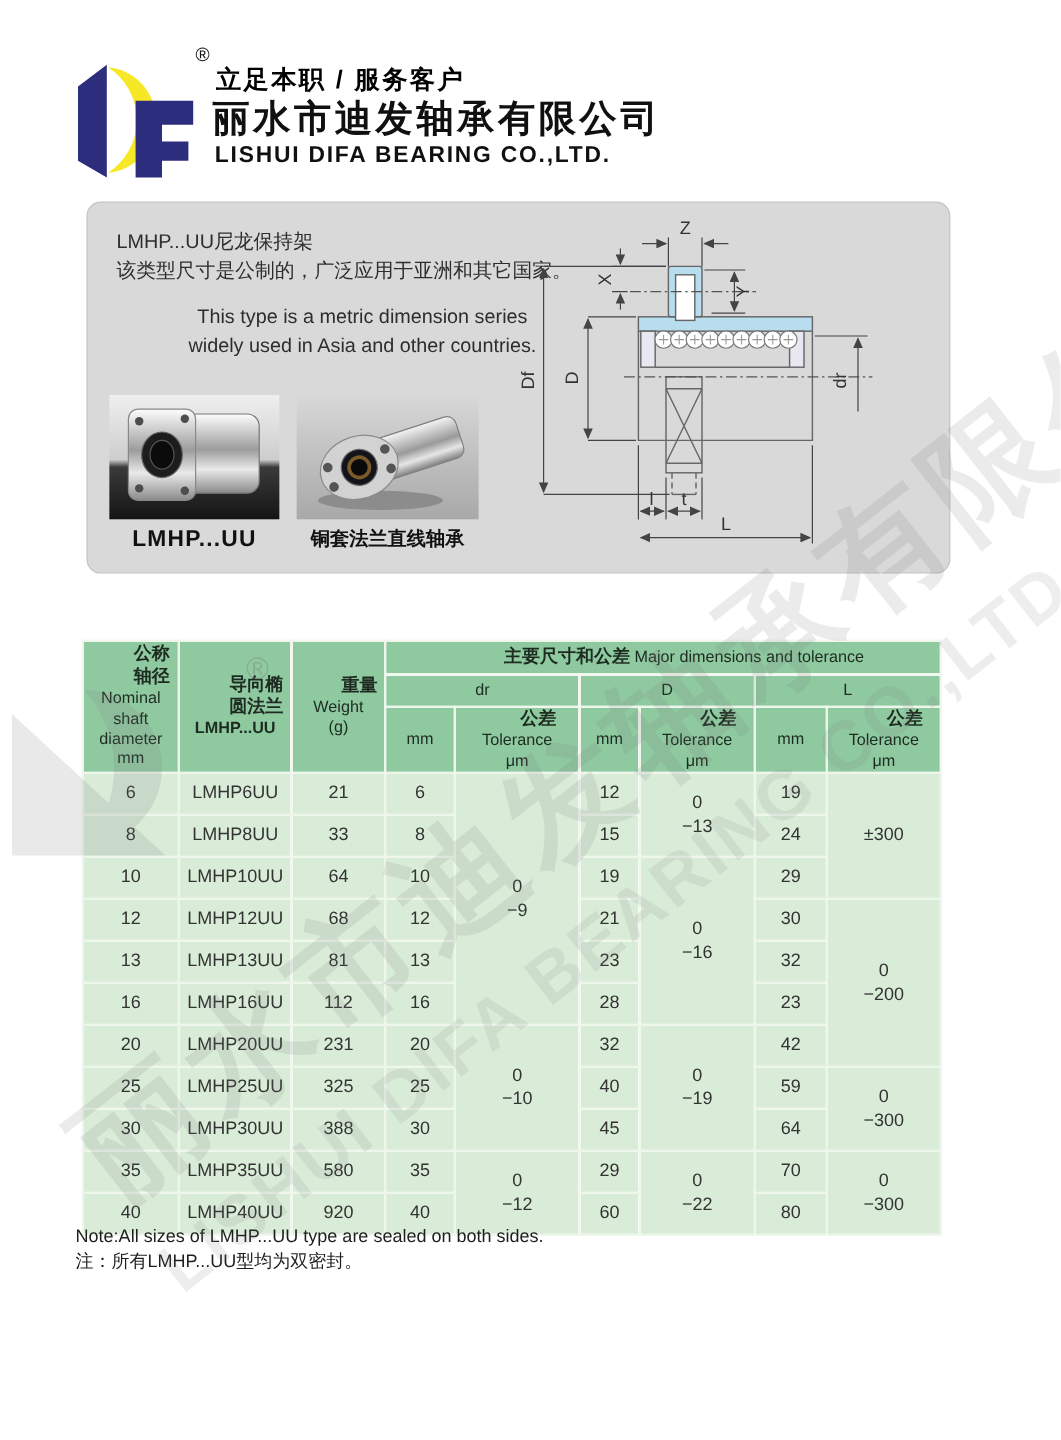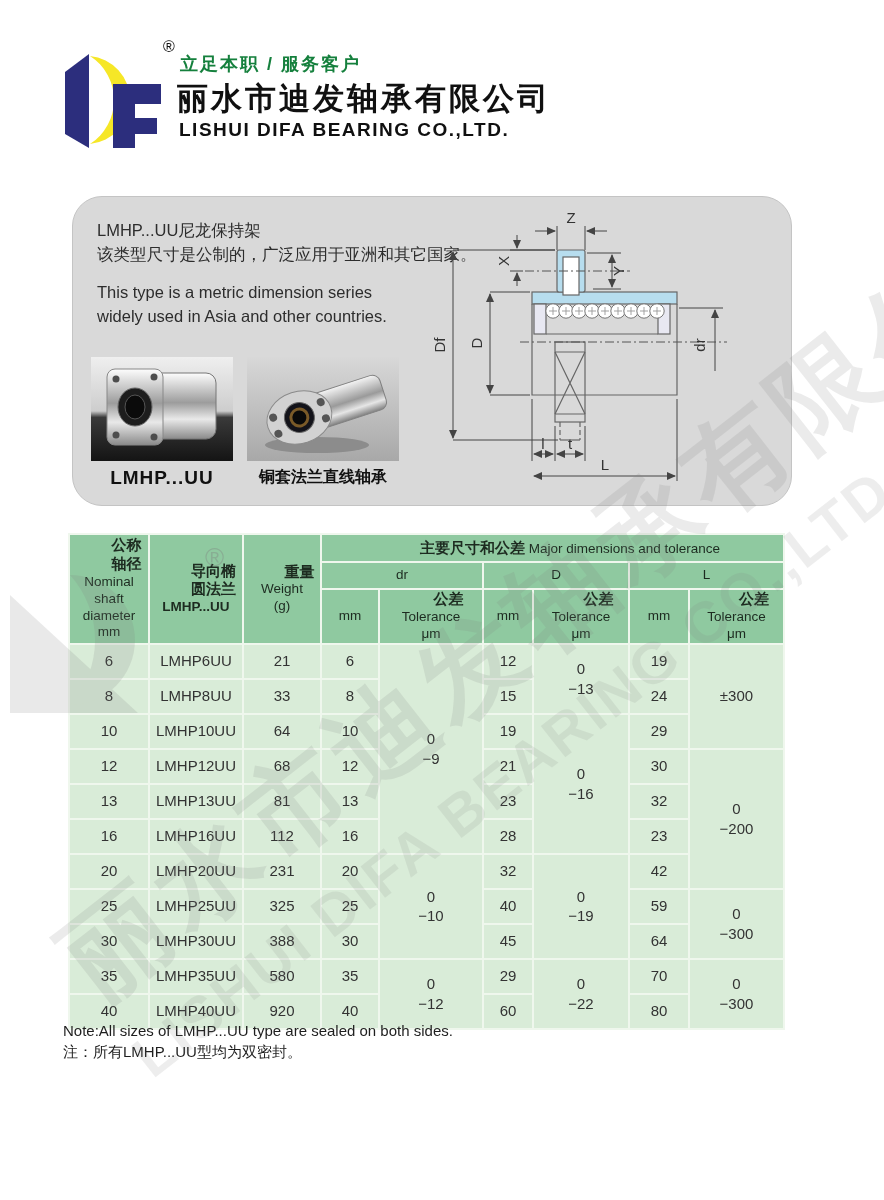--- a/index.html
+++ b/index.html
@@ -2,34 +2,34 @@
 <html><head>
 <meta charset="utf-8">
 <style>
   html,body{margin:0;padding:0;background:#fff;}
   .page{position:relative;width:884px;height:1200px;background:#fff;overflow:hidden;
         font-family:"Liberation Sans","DejaVu Sans",sans-serif;color:#222;}
 
   
   .logo{position:absolute;left:55px;top:38px;width:112px;height:112px;}
   .regmark{position:absolute;left:163px;top:38px;font-size:16px;color:#111;}
-  .slogan{position:absolute;left:180px;top:52px;font-size:18px;font-weight:bold;
-          color:#15803d;letter-spacing:2px;}
+  .slogan{position:absolute;left:180px;top:52px;font-size:21px;font-weight:bold;
+          color:#000000;letter-spacing:2px;}
   .company-cn{position:absolute;left:177px;top:78px;font-size:31px;font-weight:bold;
           color:#101010;letter-spacing:3px;}
   .company-en{position:absolute;left:179px;top:119px;font-size:19px;font-weight:bold;
           color:#101010;letter-spacing:1.5px;}
 
   
-  .panel{position:absolute;left:72px;top:196px;width:718px;height:308px;
-         background:#d9d9d9;border-radius:30px;border:1px solid #c4c4c4;}
+  .panel{position:absolute;left:72px;top:168px;width:718px;height:308px;
+         background:#d9d9d9;border-radius:12px;border:1px solid #c4c4c4;}
   .intro{position:absolute;left:24px;top:22px;width:410px;font-size:16.5px;
          line-height:1.45;color:#2d2d2d;}
   .intro .gap{height:14px;}
-  .pl{white-space:pre-line;}
+  .pl{white-space:pre-line;text-align:center;}
   .photo{position:absolute;top:160px;height:104px;}
   .photo1{left:18px;width:142px;}
   .photo2{left:174px;width:152px;}
   .caption{position:absolute;top:270px;text-align:center;font-weight:bold;color:#111;}
   .caption1{left:18px;width:142px;font-size:19px;letter-spacing:1px;}
   .caption2{left:168px;width:164px;font-size:16px;}
   .diagram{position:absolute;left:352px;top:6px;width:360px;height:298px;}
   .dim{font-size:15px;fill:#333;}
 
   

